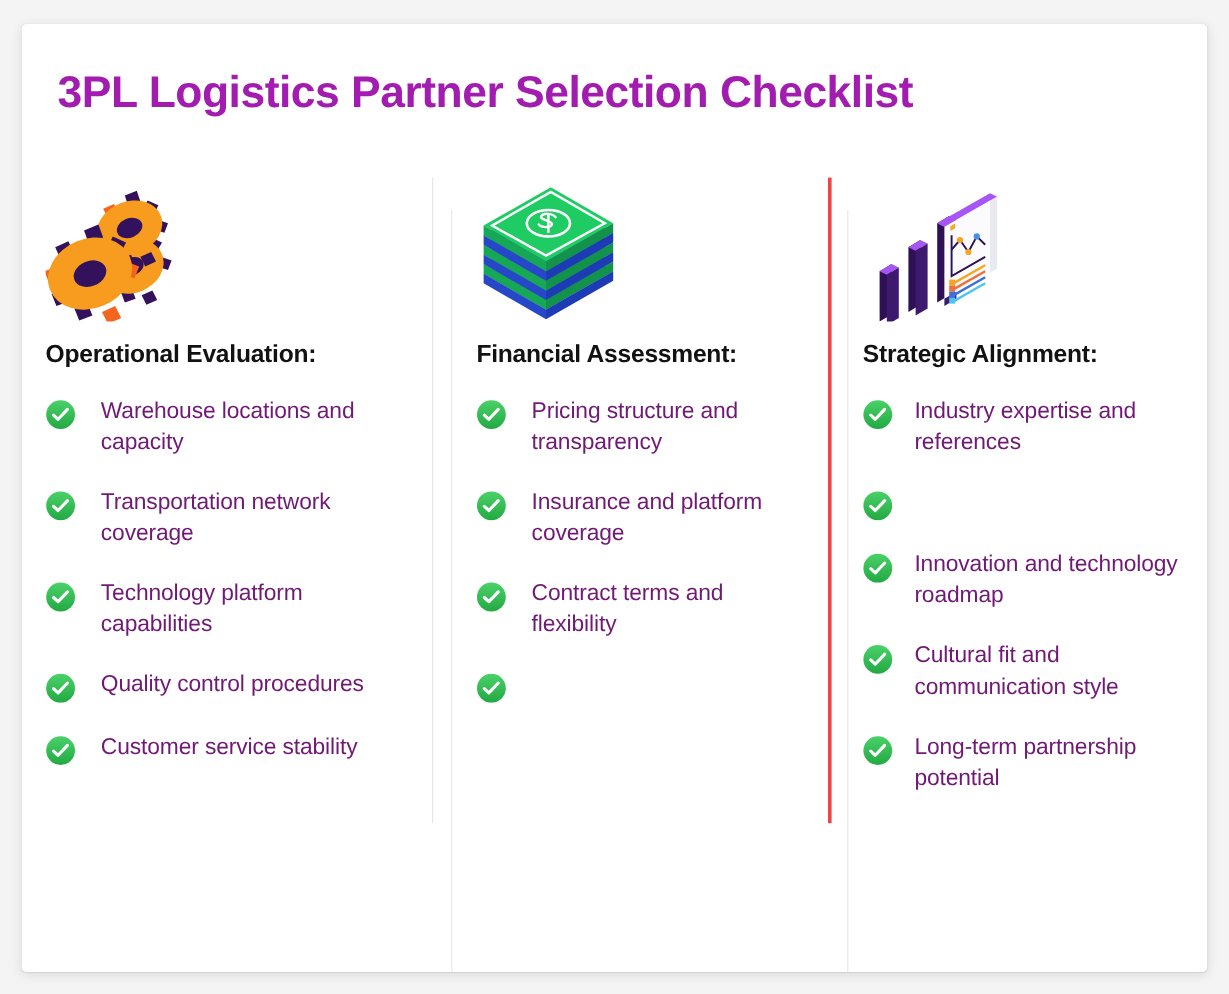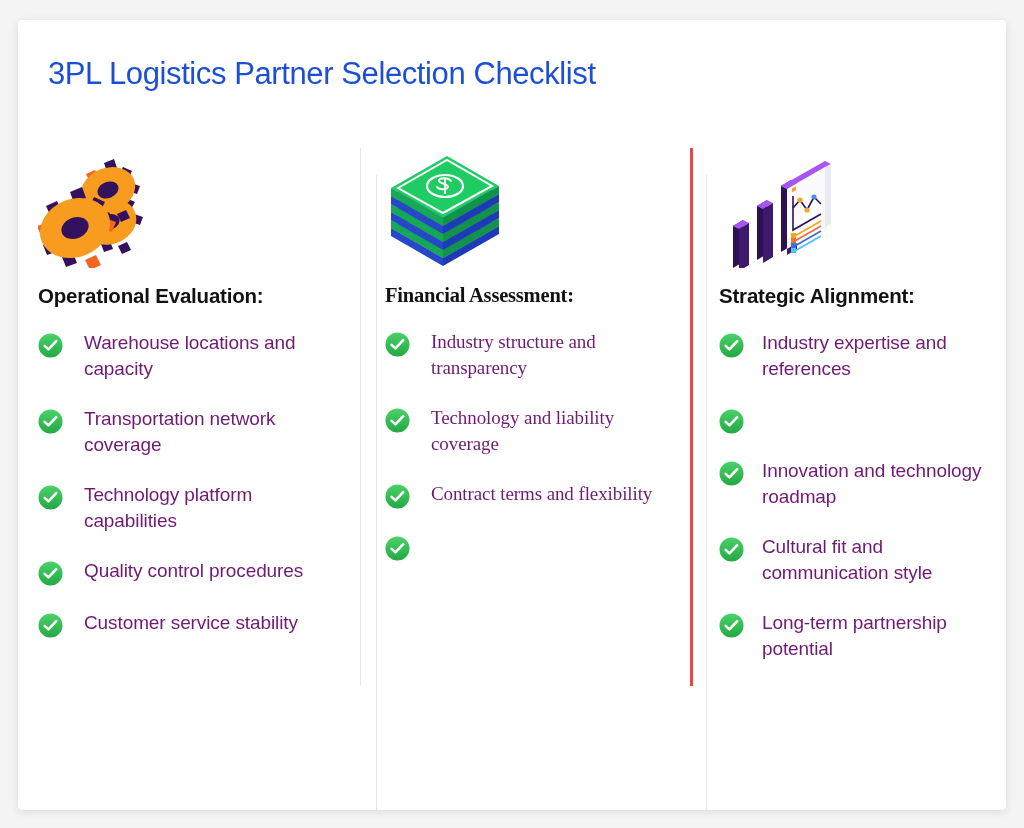--- a/index.html
+++ b/index.html
@@ -28,40 +28,40 @@
     background: #ffffff;
     border-radius: 4px;
     box-shadow: 0 2px 10px rgba(0,0,0,0.10), 0 0 1px rgba(0,0,0,0.08);
     box-sizing: border-box;
     overflow: hidden;
   }
   .page-title {
     position: absolute;
     left: 30px;
     top: 36px;
-    font-size: 31px;
-    font-weight: normal;
+    font-size: 37px;
+    font-weight: bold;
     letter-spacing: -0.4px;
-    color: #1d4ed8;
+    color: #a21caf;
     white-space: nowrap;
   }
   .columns {
     position: absolute;
     left: 0;
     top: 128px;
     width: 988px;
     display: flex;
     flex-direction: row;
   }
   .column {
     position: relative;
     box-sizing: border-box;
   }
   .col-0 { width: 342px; padding-left: 20px; padding-right: 22px; }
-  .col-1 { width: 330px; padding-left: 24px; padding-right: 22px; border-left: 1px solid #e6e6e6; font-family: Liberation Serif, serif; }
+  .col-1 { width: 330px; padding-left: 36px; padding-right: 22px; border-left: 1px solid #e6e6e6; }
   .col-2 { width: 316px; padding-left: 26px; padding-right: 10px; border-left: 3px solid #ef4444; }
 
   .col-1::before, .col-2::before { content: none; }
 
   .divider {
     position: absolute;
     top: 155px;
     width: 1px;
     height: 655px;
     background: #e8e8e8;
@@ -267,30 +267,30 @@
         </div>
         <div class="col-head">Financial Assessment:</div>
         <ul class="check-list">
           <li class="check-item">
             <span class="check-icon">
               <svg width="25" height="25" viewBox="0 0 25 25">
                   <circle cx="12.5" cy="12.5" r="12" fill="url(#g1)"></circle>
                   <path d="M6.6 12.9 L10.4 16.4 L18.2 8.2" stroke="#ffffff" stroke-width="2.6" fill="none" stroke-linecap="round" stroke-linejoin="round"></path>
                 </svg>
             </span>
-            <span class="check-text">Industry structure and transparency</span>
-          </li>
-          <li class="check-item">
-            <span class="check-icon">
-              <svg width="25" height="25" viewBox="0 0 25 25">
-                  <circle cx="12.5" cy="12.5" r="12" fill="url(#g1)"></circle>
-                  <path d="M6.6 12.9 L10.4 16.4 L18.2 8.2" stroke="#ffffff" stroke-width="2.6" fill="none" stroke-linecap="round" stroke-linejoin="round"></path>
-                </svg>
-            </span>
-            <span class="check-text">Technology and liability coverage</span>
+            <span class="check-text">Pricing structure and transparency</span>
+          </li>
+          <li class="check-item">
+            <span class="check-icon">
+              <svg width="25" height="25" viewBox="0 0 25 25">
+                  <circle cx="12.5" cy="12.5" r="12" fill="url(#g1)"></circle>
+                  <path d="M6.6 12.9 L10.4 16.4 L18.2 8.2" stroke="#ffffff" stroke-width="2.6" fill="none" stroke-linecap="round" stroke-linejoin="round"></path>
+                </svg>
+            </span>
+            <span class="check-text">Insurance and platform coverage</span>
           </li>
           <li class="check-item">
             <span class="check-icon">
               <svg width="25" height="25" viewBox="0 0 25 25">
                   <circle cx="12.5" cy="12.5" r="12" fill="url(#g1)"></circle>
                   <path d="M6.6 12.9 L10.4 16.4 L18.2 8.2" stroke="#ffffff" stroke-width="2.6" fill="none" stroke-linecap="round" stroke-linejoin="round"></path>
                 </svg>
             </span>
             <span class="check-text">Contract terms and flexibility</span>
           </li>

